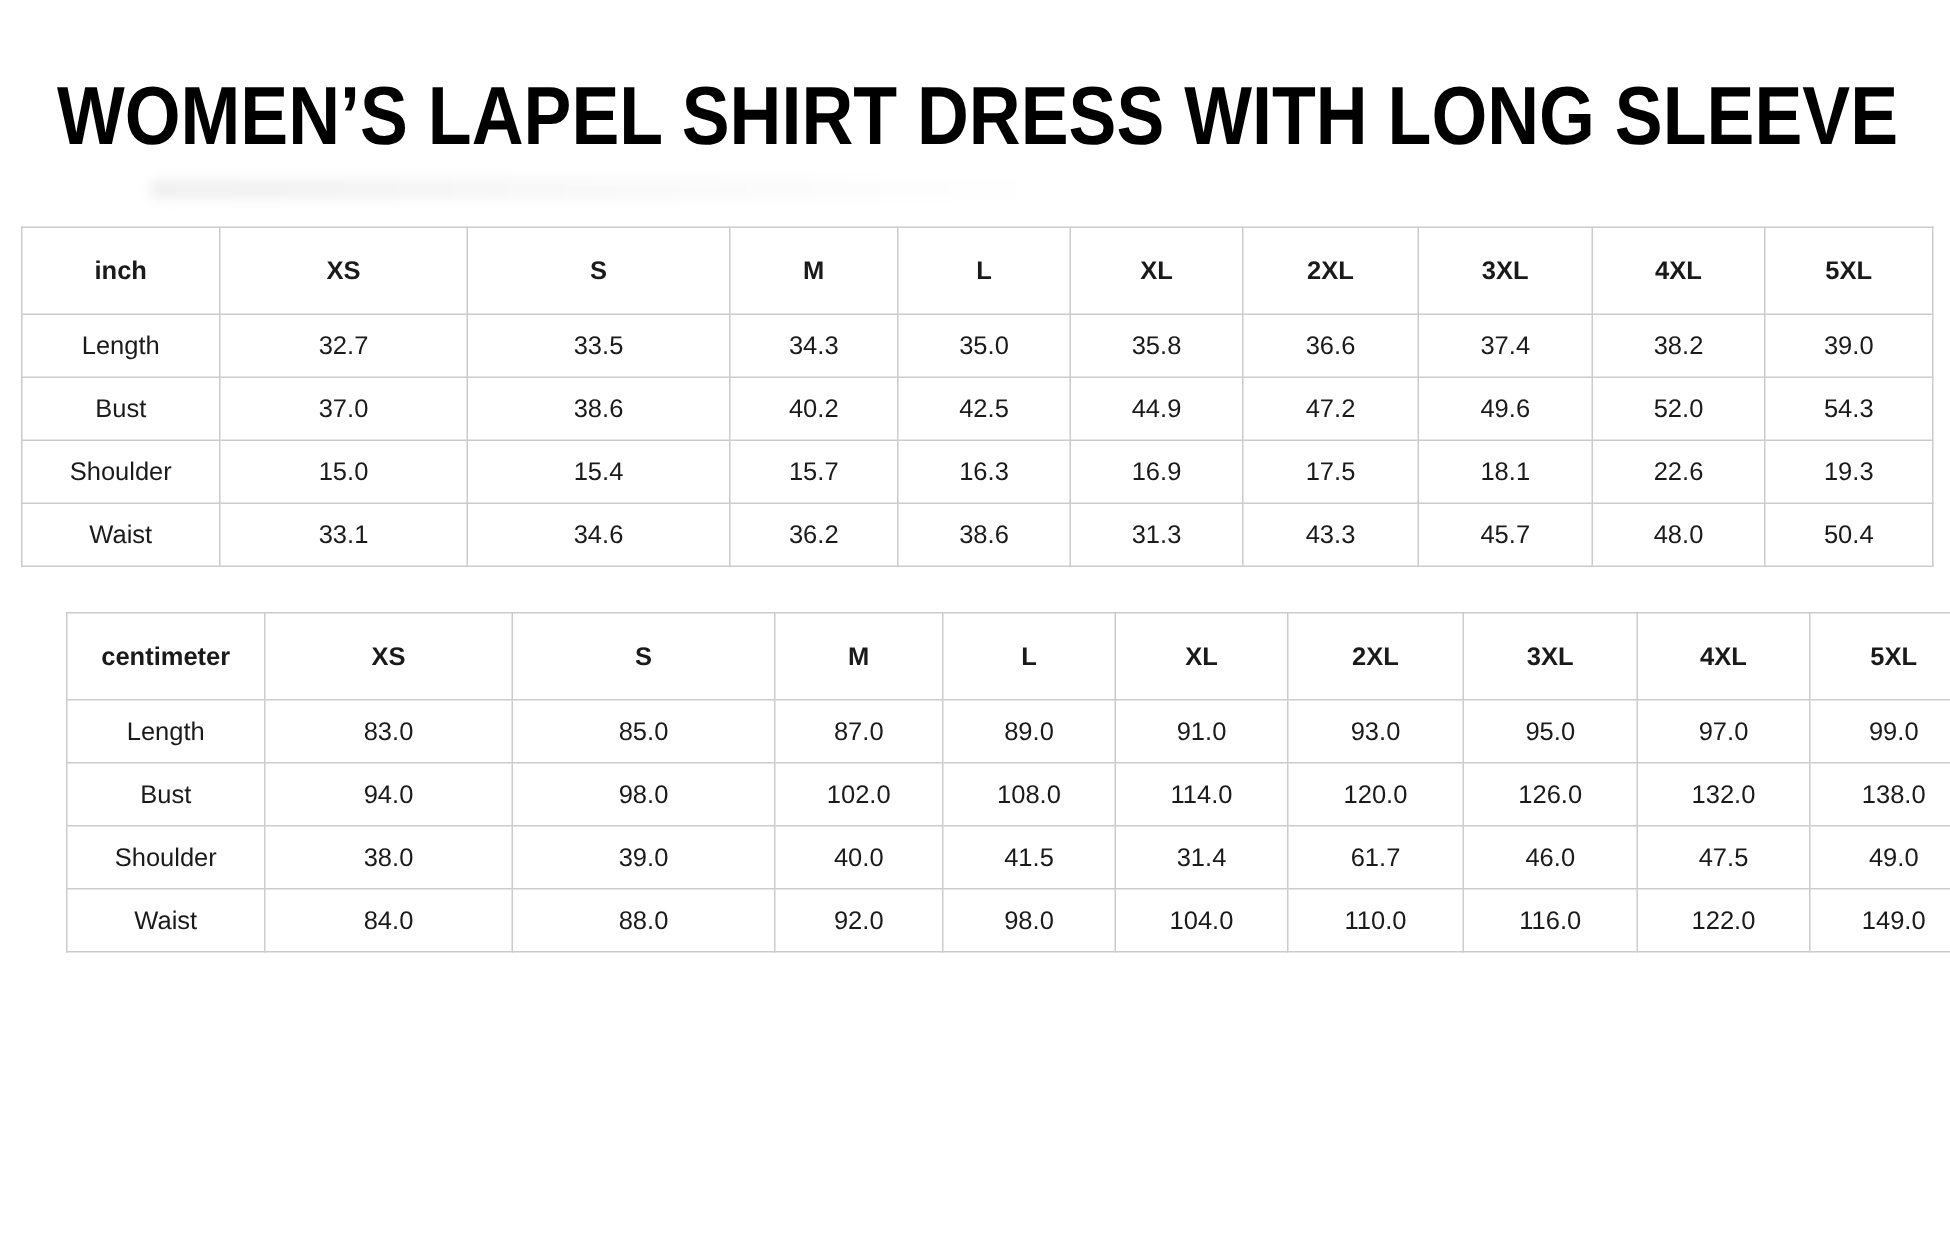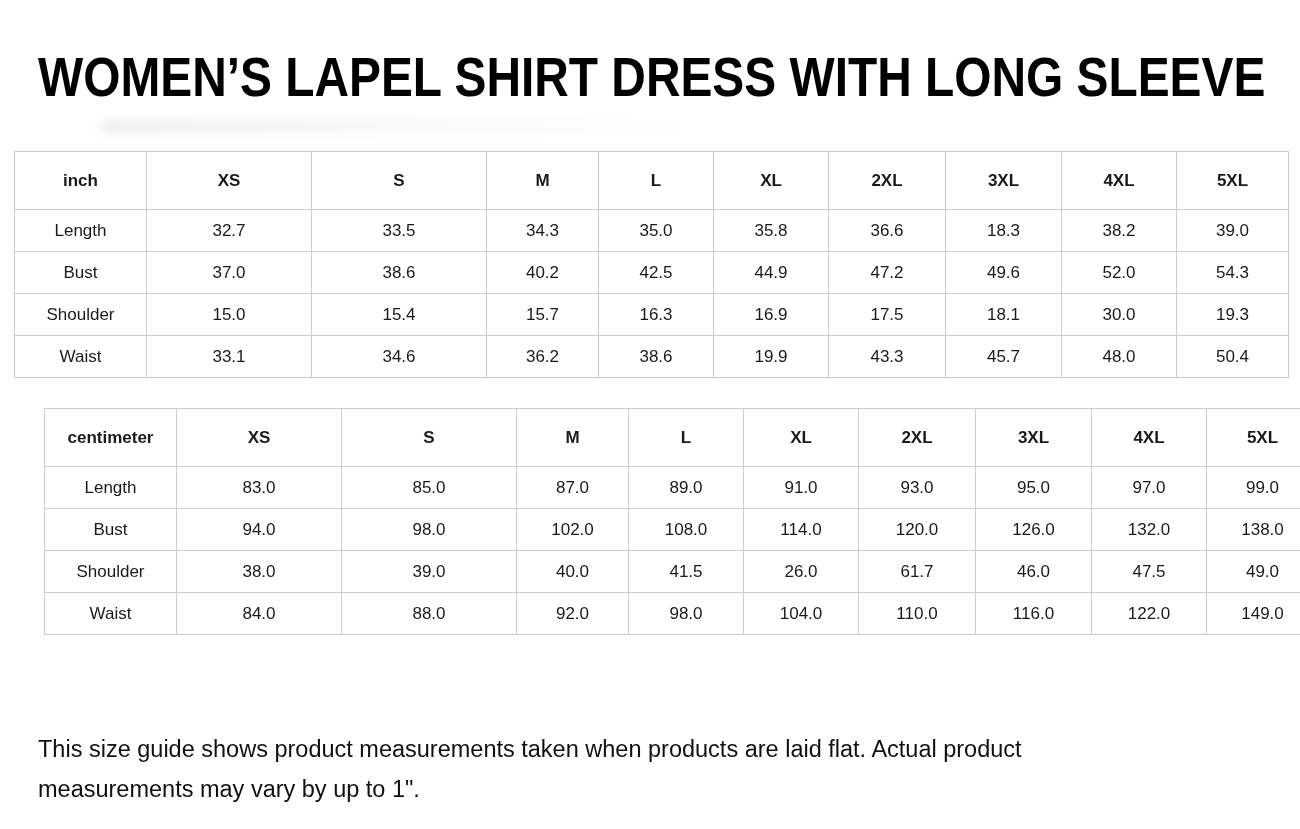--- a/index.html
+++ b/index.html
@@ -105,21 +105,21 @@
       </thead>
       <tbody>
         <tr>
           <th>Length</th>
           <td>32.7</td>
           <td>33.5</td>
           <td>34.3</td>
           <td>35.0</td>
           <td>35.8</td>
           <td>36.6</td>
-          <td>18.3</td>
+          <td>37.4</td>
           <td>38.2</td>
           <td>39.0</td>
         </tr>
         <tr>
           <th>Bust</th>
           <td>37.0</td>
           <td>38.6</td>
           <td>40.2</td>
           <td>42.5</td>
           <td>44.9</td>
@@ -130,30 +130,30 @@
         </tr>
         <tr>
           <th>Shoulder</th>
           <td>15.0</td>
           <td>15.4</td>
           <td>15.7</td>
           <td>16.3</td>
           <td>16.9</td>
           <td>17.5</td>
           <td>18.1</td>
-          <td>30.0</td>
+          <td>22.6</td>
           <td>19.3</td>
         </tr>
         <tr>
           <th>Waist</th>
           <td>33.1</td>
           <td>34.6</td>
           <td>36.2</td>
           <td>38.6</td>
-          <td>19.9</td>
+          <td>31.3</td>
           <td>43.3</td>
           <td>45.7</td>
           <td>48.0</td>
           <td>50.4</td>
         </tr>
       </tbody>
     </table>
 
   <table class="size-table second">
       <colgroup>
@@ -206,36 +206,35 @@
           <td>126.0</td>
           <td>132.0</td>
           <td>138.0</td>
         </tr>
         <tr>
           <th>Shoulder</th>
           <td>38.0</td>
           <td>39.0</td>
           <td>40.0</td>
           <td>41.5</td>
-          <td>26.0</td>
+          <td>31.4</td>
           <td>61.7</td>
           <td>46.0</td>
           <td>47.5</td>
           <td>49.0</td>
         </tr>
         <tr>
           <th>Waist</th>
           <td>84.0</td>
           <td>88.0</td>
           <td>92.0</td>
           <td>98.0</td>
           <td>104.0</td>
           <td>110.0</td>
           <td>116.0</td>
           <td>122.0</td>
           <td>149.0</td>
         </tr>
       </tbody>
     </table>
 
-  <p class="footer-note">This size guide shows product measurements taken when products are laid flat. Actual product measurements may vary by up to 1".</p>
 
 </div>
 
 </body></html>

